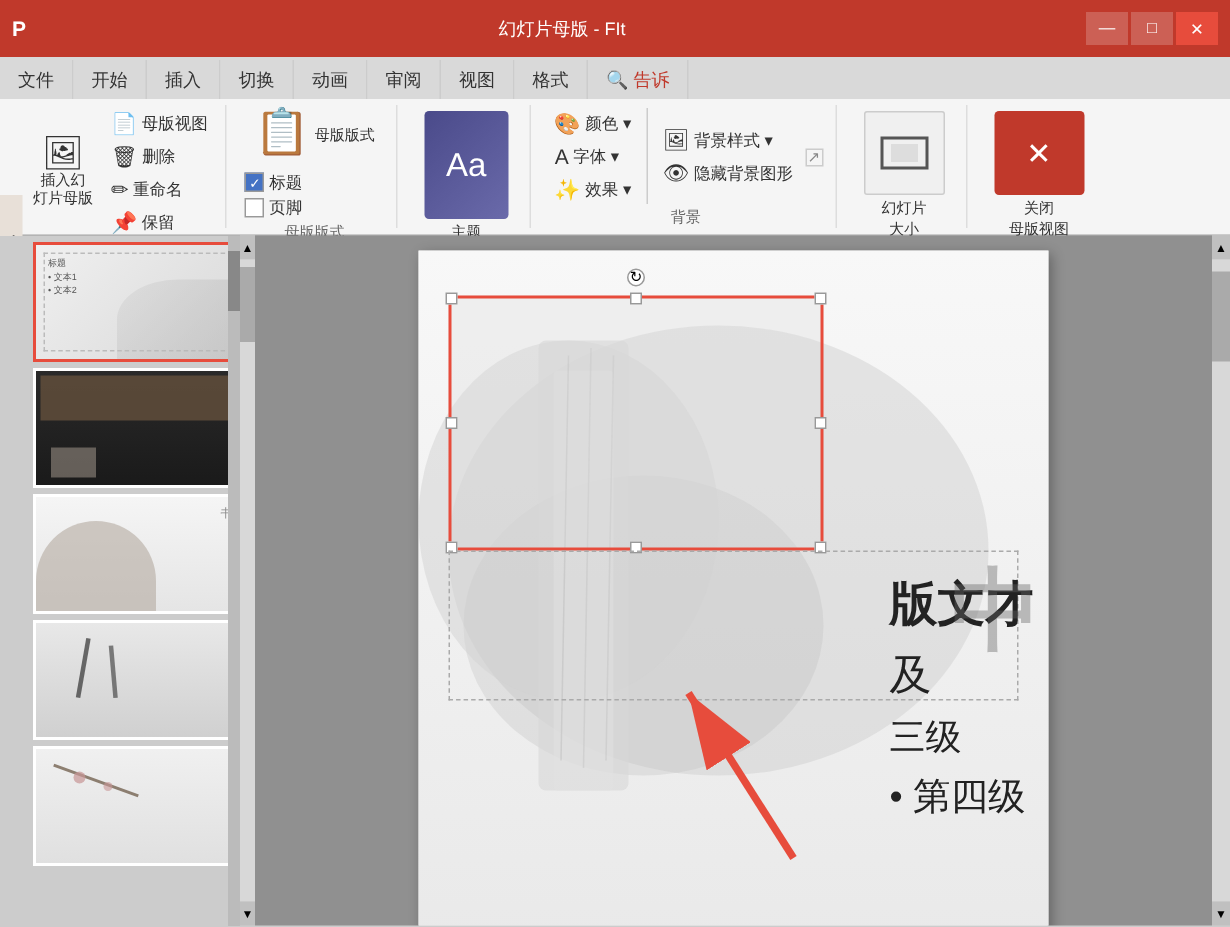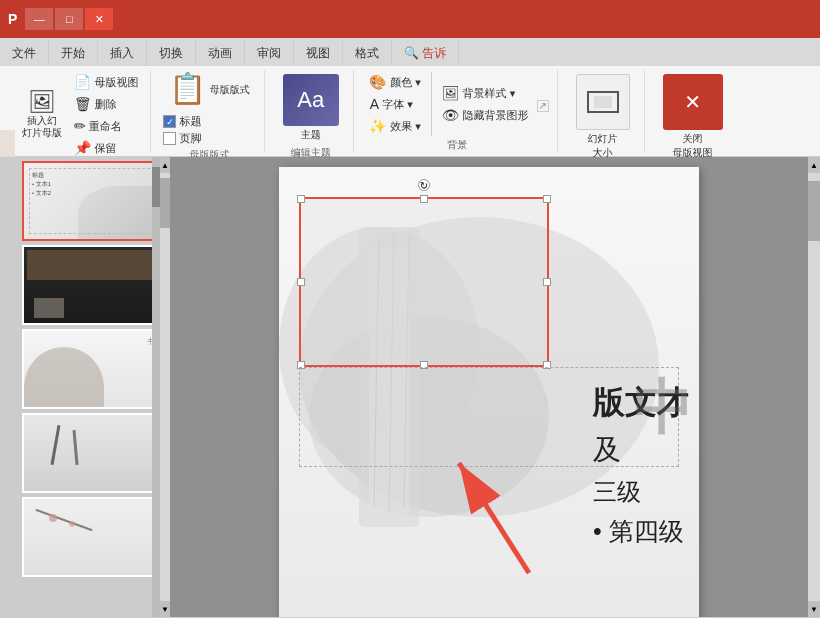--- a/index.html
+++ b/index.html
@@ -102,21 +102,21 @@
       padding: 2px 4px;
       cursor: pointer;
       border-radius: 2px;
       font-size: 11px;
       color: #333;
       white-space: nowrap;
     }
     .ribbon-btn-small .icon-s { font-size: 14px; }
 
     .theme-btn {
-      width: 56px; height: 52px;
+      width: 56px; height: 72px;
       background: linear-gradient(135deg, #4a4a8a, #6a6aaa);
       border-radius: 3px;
       display: flex; align-items: center; justify-content: center;
       color: white; font-size: 11px;
       cursor: pointer;
     }
 
     .close-view-btn {
       width: 60px; height: 56px;
       background: #c0392b;
@@ -303,20 +303,21 @@
     }
 
     
     .v-sep { width: 1px; background: #ccc; margin: 0 4px; align-self: stretch; }
   </style>
 </head>
 <body>
 
 <div class="title-bar">
   <span style="font-size:14px; font-weight:bold; color:white; margin-right:8px;">P</span>
+  <span class="title-bar-text">幻灯片母版 - FIt</span>
   <div class="title-controls">
     <button class="title-btn">—</button>
     <button class="title-btn">□</button>
     <button class="title-btn close">✕</button>
   </div>
 </div>
 
 <div class="ribbon">
   <div class="ribbon-tabs">
     <div class="ribbon-tab">文件</div>

